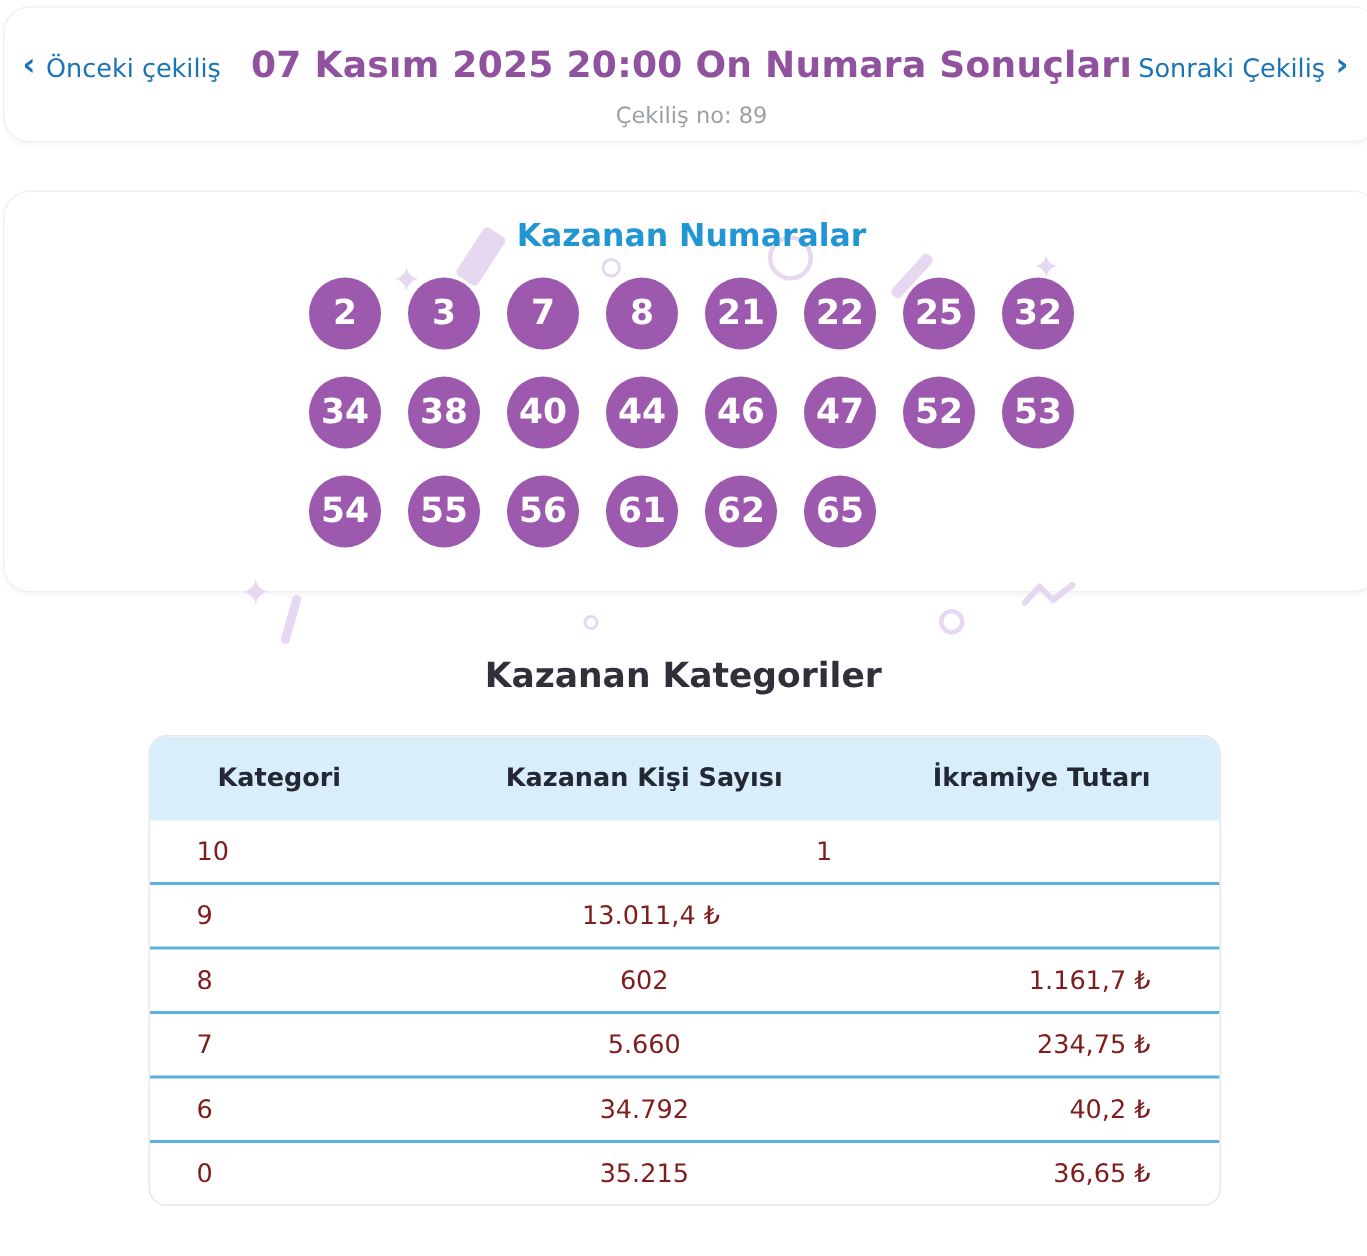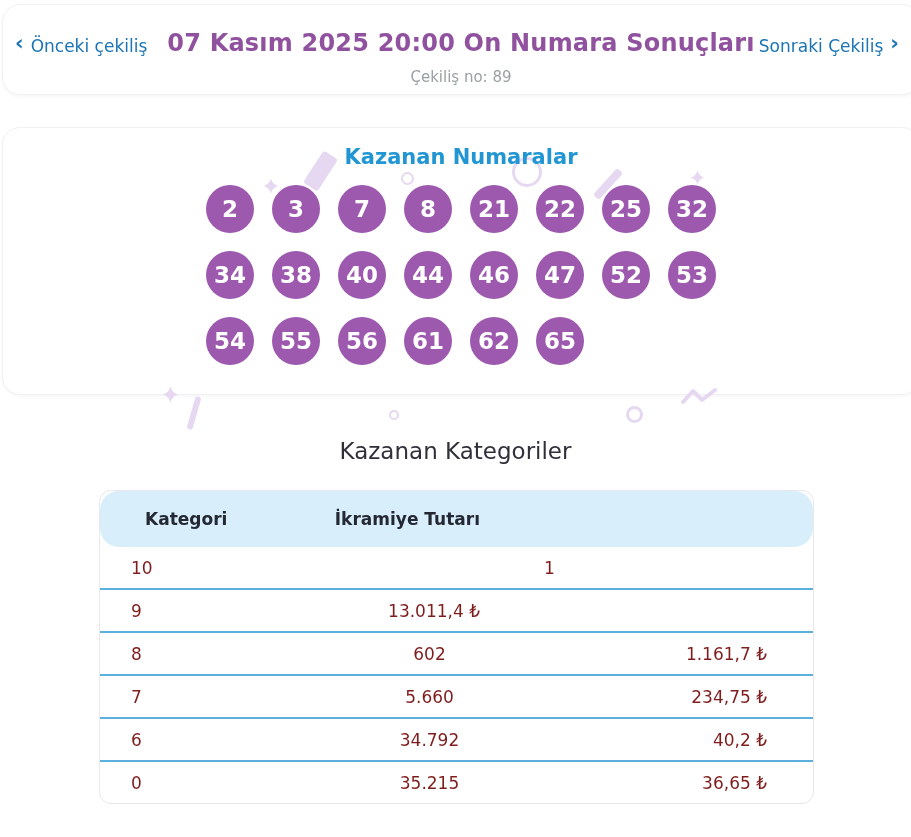--- a/index.html
+++ b/index.html
@@ -60,32 +60,32 @@
     border-radius:50%;
     background:var(--ball-purple,#9c59ae);
     color:#fff;
     display:flex; align-items:center; justify-content:center;
     font-size:23px; font-weight:bold;
     position:relative; z-index:1;
   }
   
   .categories-title {
     position:absolute; top:438px; left:0; right:0;
-    text-align:center; font-size:23px; font-weight:normal;
+    text-align:center; font-size:23px; font-weight:bold;
     color:var(--heading-dark,#30303a);
   }
   .table {
     position:absolute; top:490px; left:99px; width:713px;
     border:1px solid #e8e8ec; border-radius:12px;
     overflow:hidden; background:#fff;
   }
   .thead {
     display:flex; align-items:center; height:56px;
     background:var(--table-header-bg,#d9eefb);
-    font-weight:bold; font-size:17px; color:#232834;border-radius:19px;
+    font-weight:bold; font-size:17px; color:#232834;
   }
   .tr { display:flex; align-items:center; height:41px; font-size:17px; color:#7f1d1d; }
   .tr + .tr { border-top:2px solid var(--row-divider-blue,#5cb0de); }
   .c1 { flex:0 0 186px; padding-left:31px; box-sizing:border-box; text-align:left; }
   .thead .c1 { padding-left:45px; }
   .c2 { flex:1; text-align:center; }
   .c3 { flex:0 0 240px; padding-right:46px; box-sizing:border-box; text-align:right; }
   
   .confetti { position:absolute; z-index:0; pointer-events:none; color:var(--confetti,#e6d8f0); }
   .bar { background:var(--confetti,#e6d8f0); border-radius:3px; }
@@ -173,20 +173,21 @@
     <svg viewBox="0 0 40 20" fill="none">
       <path d="M2 15 L12 4 L21 13 L34 3" stroke="currentColor" stroke-width="4" stroke-linecap="round" stroke-linejoin="round"></path>
     </svg>
   </div>
 
 <div class="categories-title">Kazanan Kategoriler</div>
 
 <div class="table">
   <div class="thead">
     <div class="c1">Kategori</div>
+    <div class="c2">Kazanan Kişi Sayısı</div>
     <div class="c3">İkramiye Tutarı</div>
   </div>
   <div class="tr">
     <div class="c1">10</div>
     <div class="c2">1</div>
   </div>
   <div class="tr">
     <div class="c1">9</div>
     <div class="c3">13.011,4 ₺</div>
   </div>

